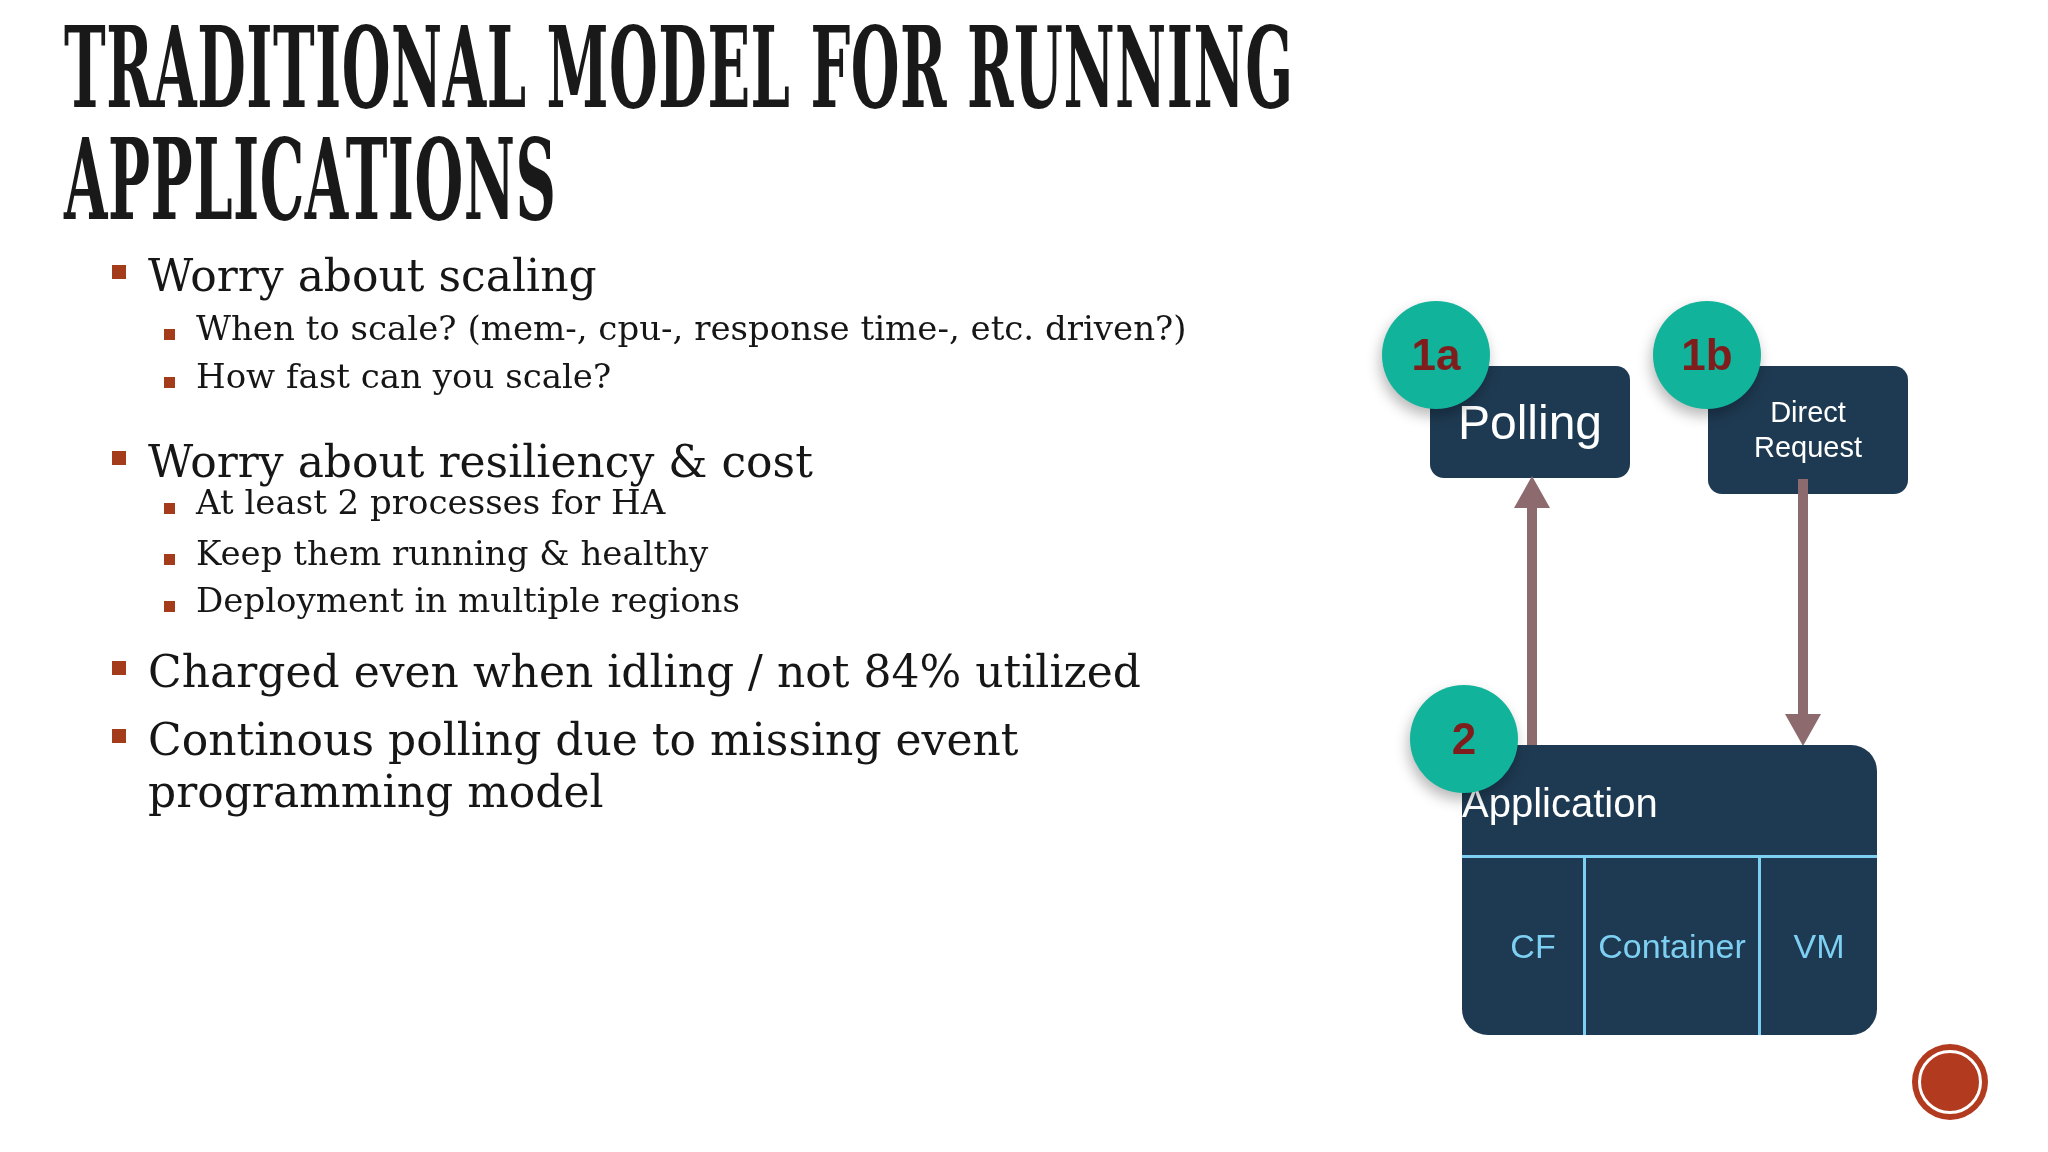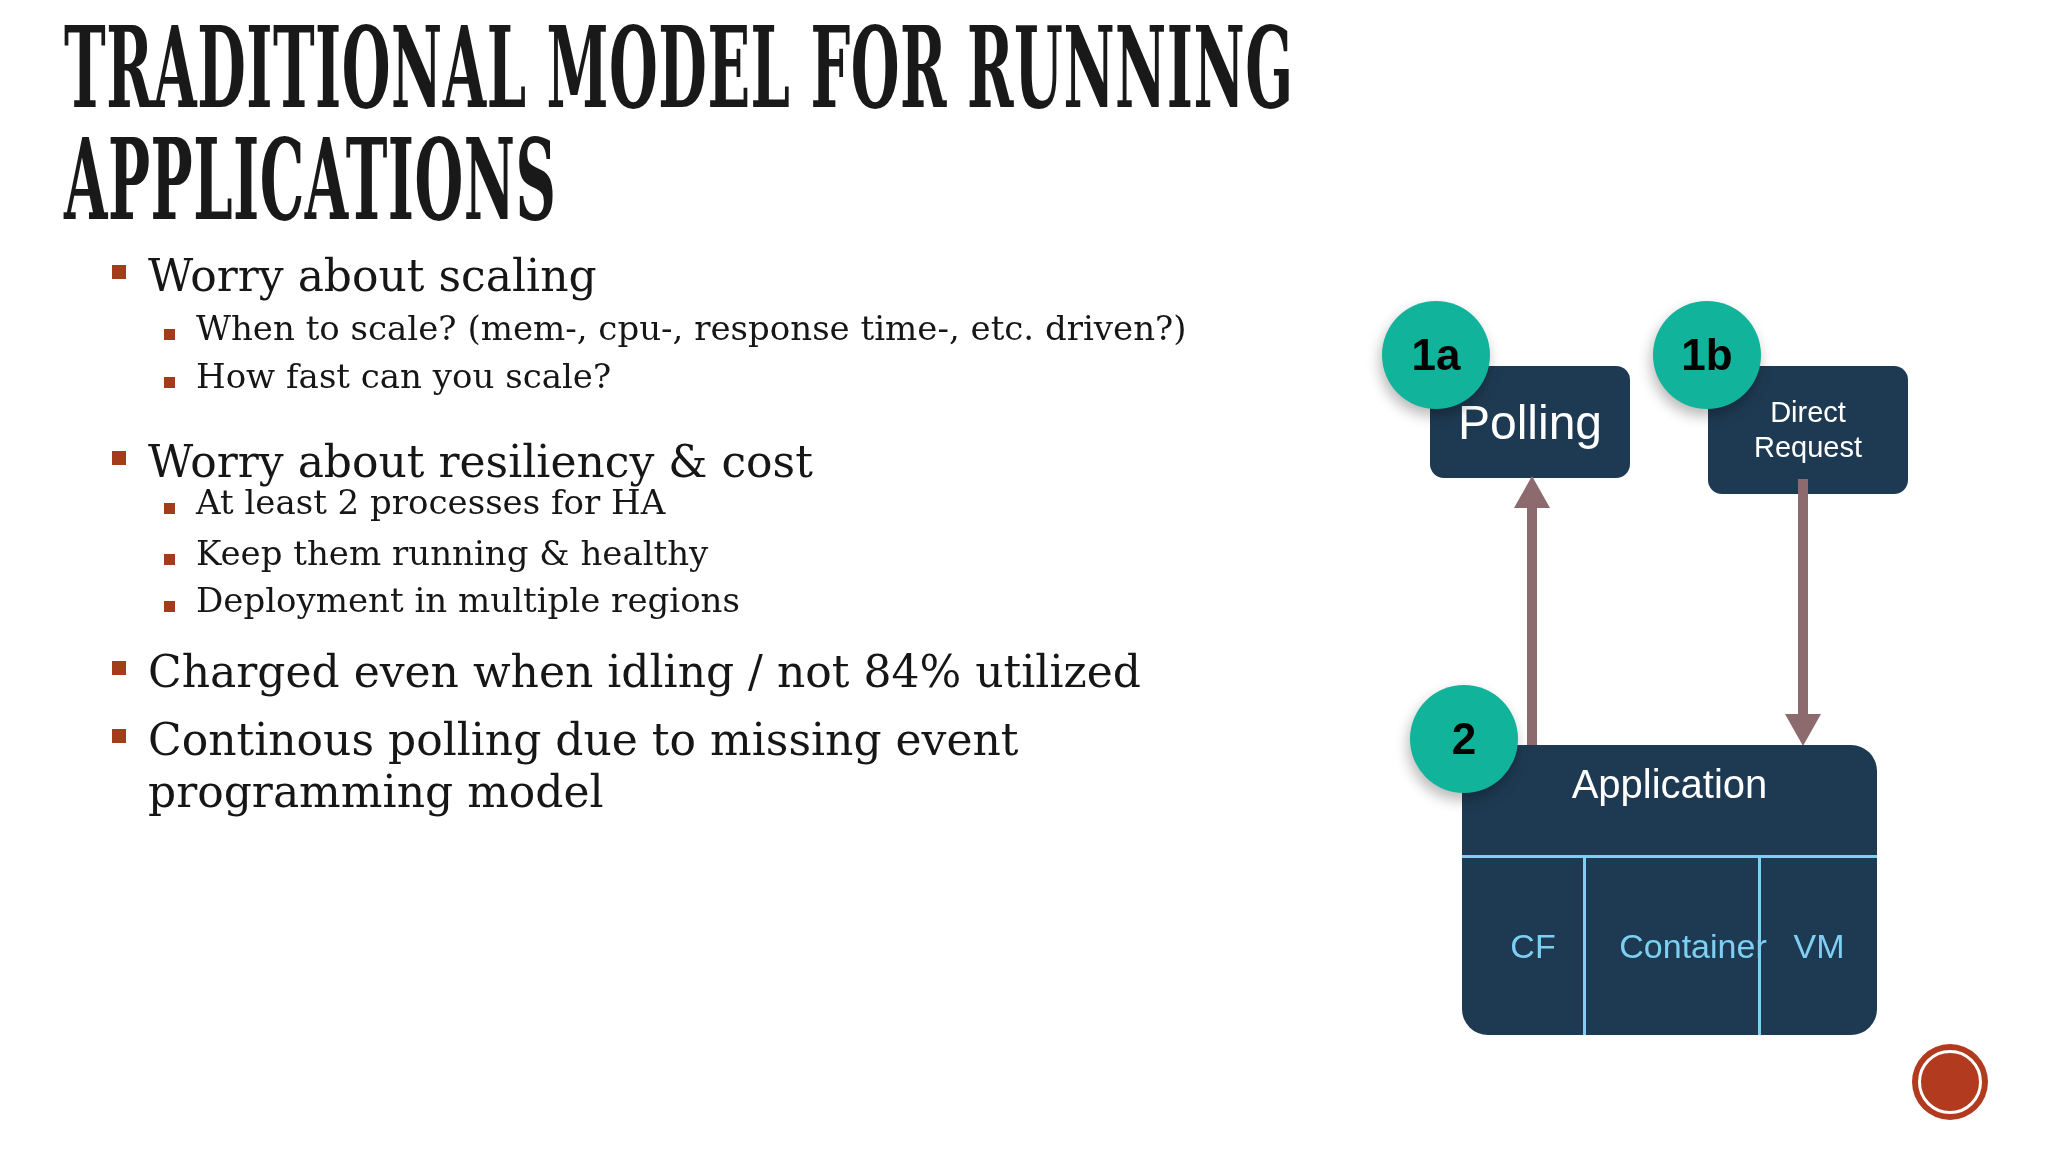--- a/index.html
+++ b/index.html
@@ -25,49 +25,49 @@
 
   
   .navy-box{position:absolute;background:#1e3a52;border-radius:14px;color:#ffffff;
             font-family:"Liberation Sans","DejaVu Sans",sans-serif;
             display:flex;align-items:center;justify-content:center;text-align:center;}
   #polling-box{left:1430px;top:366px;width:200px;height:112px;font-size:48px;}
   #direct-request-box{left:1708px;top:366px;width:200px;height:128px;font-size:29px;line-height:1.2;}
   #direct-request-box .blabel{width:160px;}
 
   .badge{position:absolute;width:108px;height:108px;border-radius:50%;background:#12b39b;
-         color:#000000;font-family:"Liberation Sans","DejaVu Sans",sans-serif;font-weight:700;
+         color:#7f1d1d;font-family:"Liberation Sans","DejaVu Sans",sans-serif;font-weight:700;
          font-size:44px;display:flex;align-items:center;justify-content:center;
          box-shadow:-2px 7px 14px rgba(0,0,0,0.28);z-index:5;}
   #badge-1a{left:1382px;top:301px;}
   #badge-1b{left:1653px;top:301px;}
   #badge-2{left:1410px;top:685px;}
 
   .shaft{position:absolute;width:10px;background:#8c6a6e;}
   .head{position:absolute;width:0;height:0;}
   #arrow-up-shaft{left:1527px;top:504px;height:246px;}
   #arrow-up-head{left:1514px;top:476px;border-left:18px solid transparent;
                  border-right:18px solid transparent;border-bottom:32px solid #8c6a6e;}
   #arrow-down-shaft{left:1798px;top:479px;height:238px;}
   #arrow-down-head{left:1785px;top:714px;border-left:18px solid transparent;
                    border-right:18px solid transparent;border-top:32px solid #8c6a6e;}
 
   #application-box{position:absolute;left:1462px;top:745px;width:415px;height:290px;
                    background:#1e3a52;border-radius:26px;overflow:hidden;
                    font-family:"Liberation Sans","DejaVu Sans",sans-serif;}
-  #app-label{position:absolute;top:17px;left:0;width:100%;text-align:center;
+  #app-label{position:absolute;top:36px;left:0;width:100%;text-align:left;
              color:#ffffff;font-size:40px;}
   .divider-h{position:absolute;left:0;top:110px;width:100%;height:3px;background:#7ed0f3;}
   .divider-v{position:absolute;top:113px;bottom:0;width:3px;background:#7ed0f3;}
   #div-v1{left:121px;}
   #div-v2{left:296px;}
   .cell{position:absolute;top:113px;bottom:0;display:flex;align-items:center;
         justify-content:center;color:#7ed0f3;font-size:34px;}
   #cell-cf{left:0;width:142px;}
-  #cell-container{left:124px;width:172px;margin-left:21px;}
+  #cell-container{left:124px;width:172px;}
   #cell-vm{left:299px;width:116px;}
 
   
   #stamp{position:absolute;left:1912px;top:1044px;width:76px;height:76px;border-radius:50%;
          background:#b23a1f;}
   #stamp-ring{position:absolute;left:6px;top:6px;right:6px;bottom:6px;border:3px solid #ffffff;
               border-radius:50%;}
 </style>
 </head>
 <body>

